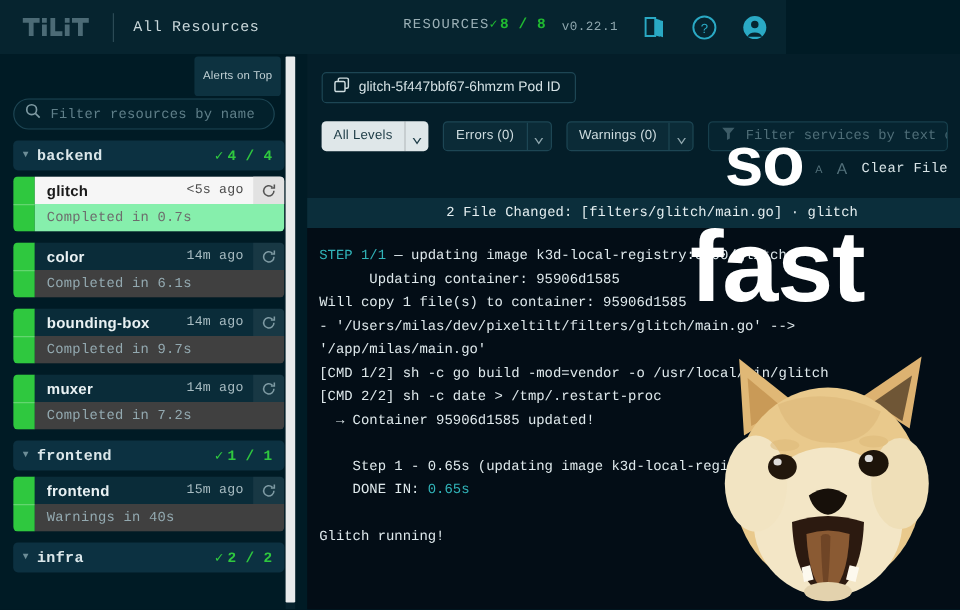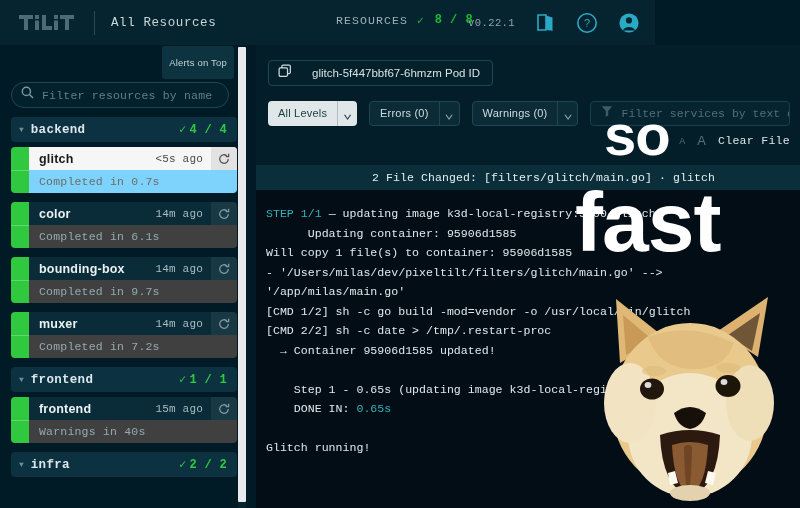--- a/index.html
+++ b/index.html
@@ -25,21 +25,21 @@
   .logo svg { display:block; }
   .logo-divider {
     width: 1px; height: 24px; background: #2b4a55; margin: 0 16px;
   }
   .nav-title {
     color: #c9d7da; font-size: 12.5px; letter-spacing: 0.6px;
     font-family: "Liberation Mono", monospace;
   }
   .header-center {
     position: absolute; left: 336px; top: 13px;
-    display: flex; align-items: center; gap: 9px;
+    display: flex; align-items: center; 
   }
   .header-center .res-label {
     color: #9bb0b6; font-size: 11.5px; letter-spacing: 1.1px;
   }
   .header-center .res-count {
     color: #20ba31; font-size: 12px; font-weight: bold; letter-spacing: 0.5px;
   }
   .check-mark { color:#20ba31; font-size: 11px; margin-right:2px; }
   .header-right {
     position: absolute; right: 14px; top: 0; height: 45px;
@@ -113,21 +113,21 @@
     letter-spacing: 0.2px;
     font-family: "Liberation Sans", sans-serif;
   }
   .res-time { color: #a8bcc2; font-size: 11px; padding-right: 8px; letter-spacing: 0.2px; }
   .res-refresh {
     width: 26px; height: 23px; display:flex; align-items:center; justify-content:center;
     background: rgba(255,255,255,0.06);
   }
   .res-status { color: #93a9b0; font-size: 11.5px; letter-spacing: 0.2px; }
   .res-item.selected .res-name-row { background: #f6f6f6; }
-  .res-item.selected .res-status-row { background: #7dd3fc; }
+  .res-item.selected .res-status-row { background: #86efac; }
   .res-item.selected .res-name { color: #1a1a1a; }
   .res-item.selected .res-time { color: #4a4a4a; }
   .res-item.selected .res-status { color: #6d6d6d; }
   .res-item.selected .res-refresh { background: #e2e2e2; }
   .scrollbar-track {
     position: absolute; right: 2px; top: 2px; width: 8px; bottom: 0;
     background: #07232e;
   }
   .scrollbar-thumb {
     position: absolute; right: 2px; top: 2px; width: 8px; height: 455px;
@@ -136,21 +136,21 @@
 
   
   .main {
     position: absolute; left: 256px; top: 45px; width: 544px; height: 463px;
     background: #041e29;
   }
   .pod-row {
     position: absolute; left: 12px; top: 15px;
     height: 26px; display: flex; align-items: center;
     border: 1px solid #1d4654; border-radius: 4px;
-    padding: 0 12px 0 9px; gap: 20px;
+    padding: 0 12px 0 9px; gap: 7px;
     background: #04202b;
   }
   .pod-text { color: #d5e2e5; font-size: 11.5px; font-family: "Liberation Sans", sans-serif; }
   .toolbar {
     position: absolute; left: 12px; top: 55px; right: 10px; height: 26px;
     display: flex; align-items: center; gap: 12px;
   }
   .seg {
     display: flex; align-items: stretch; height: 25px;
     border-radius: 4px; overflow: hidden;

